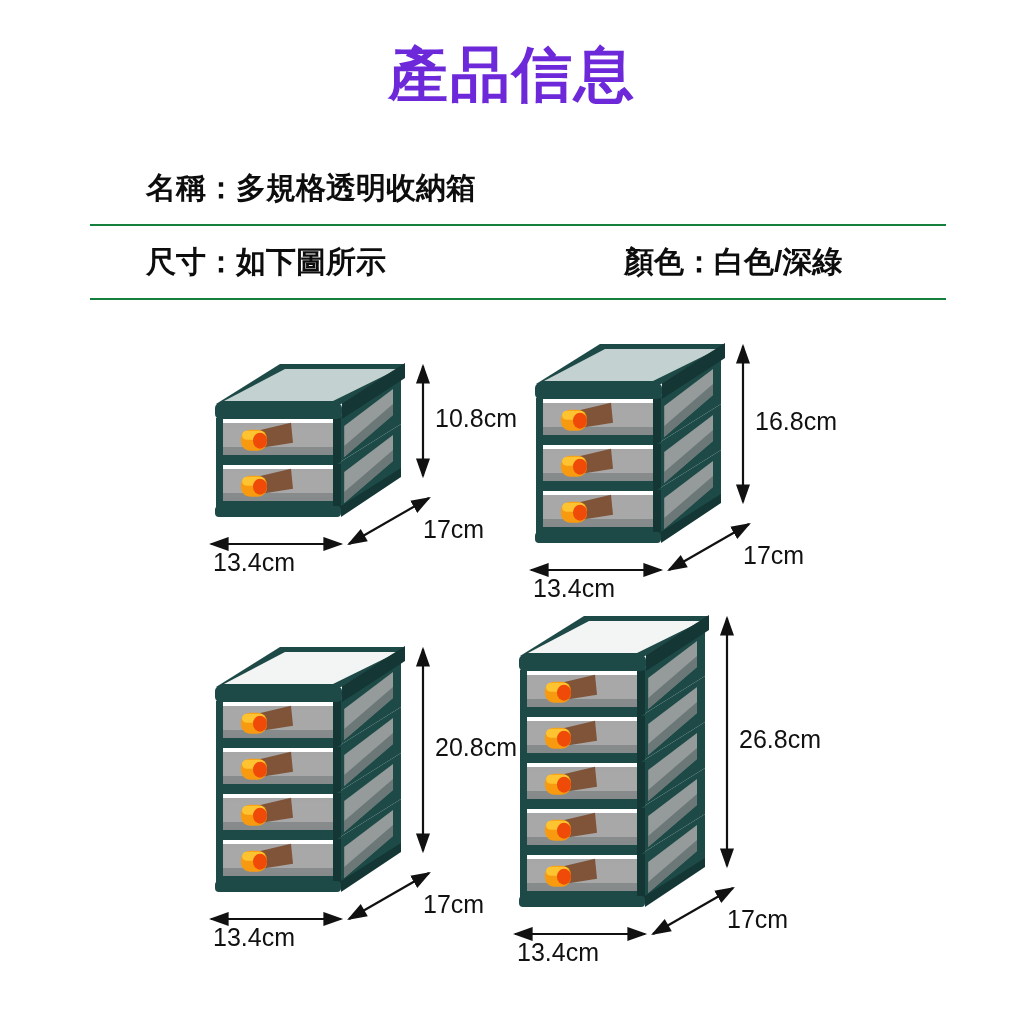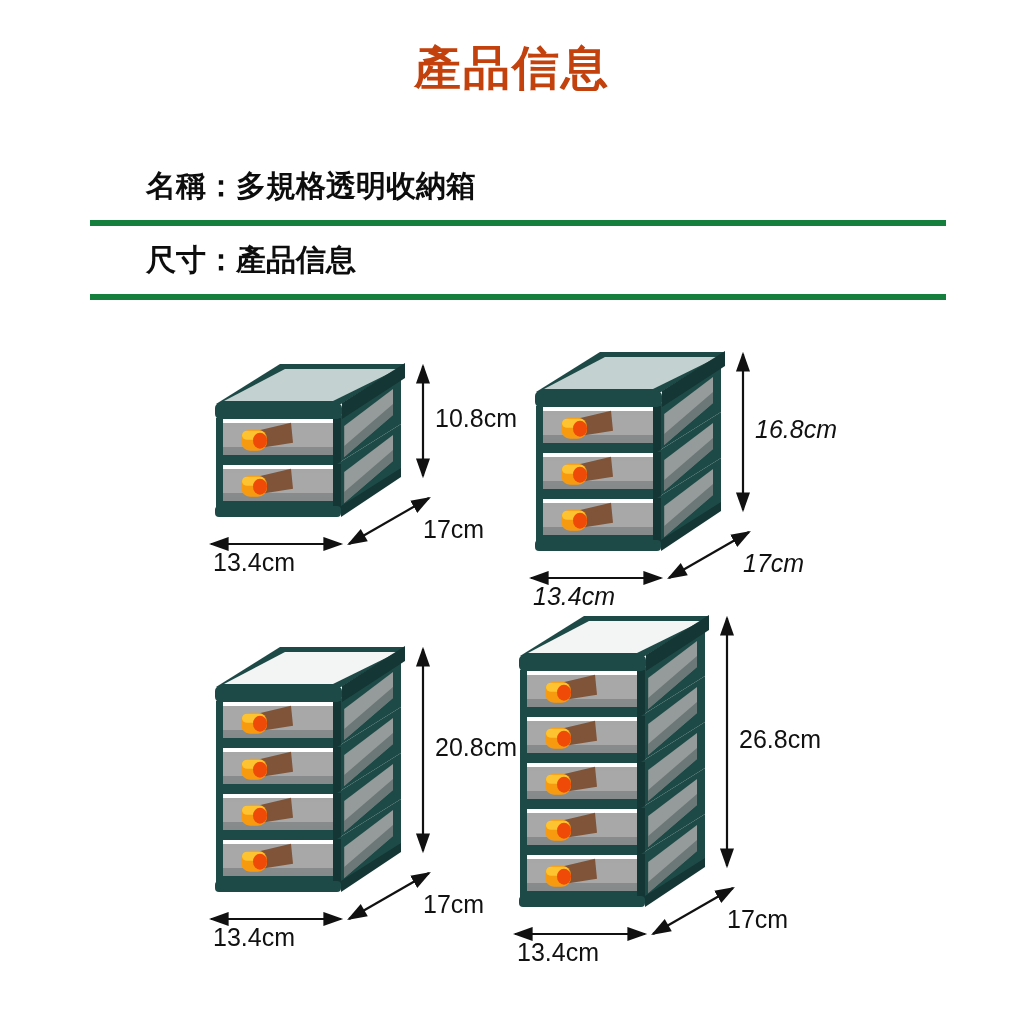--- a/index.html
+++ b/index.html
@@ -24,42 +24,42 @@
     background: #fff;
   }
 
   
   .page-title {
     position: absolute;
     top: 44px;
     left: 0;
     width: 1024px;
     text-align: center;
-    font-size: 47px;
+    font-size: 60px;
     line-height: 1.02;
     font-weight: bold;
     letter-spacing: 2px;
-    color: #c2410c;
+    color: #6d28d9;
     white-space: nowrap;
   }
 
   .spec-table {
     position: absolute;
     top: 152px;
     left: 90px;
     width: 856px;
   }
   .spec-row {
     display: flex;
     align-items: center;
     height: 74px;
     box-sizing: border-box;
   }
   .spec-row.ruled {
-    border-bottom: 6px solid #15803d;
+    border-bottom: 2px solid #15803d;
   }
   .spec-cell {
     font-size: 30px;
     font-weight: bold;
     line-height: 1;
     white-space: nowrap;
     color: #0d0d0d;
   }
   .spec-cell.left  { width: 500px; padding-left: 56px; box-sizing: border-box; }
   .spec-cell.right { width: 356px; padding-left: 34px; box-sizing: border-box; }
@@ -72,21 +72,21 @@
     width: 1024px;
     height: 694px;
   }
   .product-cell {
     position: absolute;
   }
   .product-cell svg { display: block; }
 
   
   .cell-a { left: 205px; top: 20px;  }
-  .cell-b { left: 525px; top: 8px; font-style: italic;   }
+  .cell-b { left: 525px; top: 0px;   }
   .cell-c { left: 205px; top: 303px; }
   .cell-d { left: 509px; top: 272px; }
 
   .dim-text {
     font-family: "Liberation Sans", "DejaVu Sans", sans-serif;
     font-size: 25px;
     fill: #111111;
   }
 </style>
 </head>
@@ -94,21 +94,22 @@
 
 <div id="page">
 
   <div class="page-title">產品信息</div>
 
   <div class="spec-table">
     <div class="spec-row ruled">
       <div class="spec-cell left">名稱：多規格透明收納箱</div>
     </div>
     <div class="spec-row ruled">
-      <div class="spec-cell left">尺寸：產品信息</div>
+      <div class="spec-cell left">尺寸：如下圖所示</div>
+      <div class="spec-cell right">顏色：白色/深綠</div>
     </div>
   </div>
 
   <div class="products" id="products">
       <div class="product-cell cell-a">
         <svg width="316" height="252" viewBox="0 0 316 252">
           <g>
             <g>
               <polygon points="132,68 196,28 196,74 132,114" fill="#1d4a47"></polygon>
               <polygon points="139.2,76 188,39 188,65 139.2,107" fill="#a9a9a9" opacity="0.85"></polygon>

